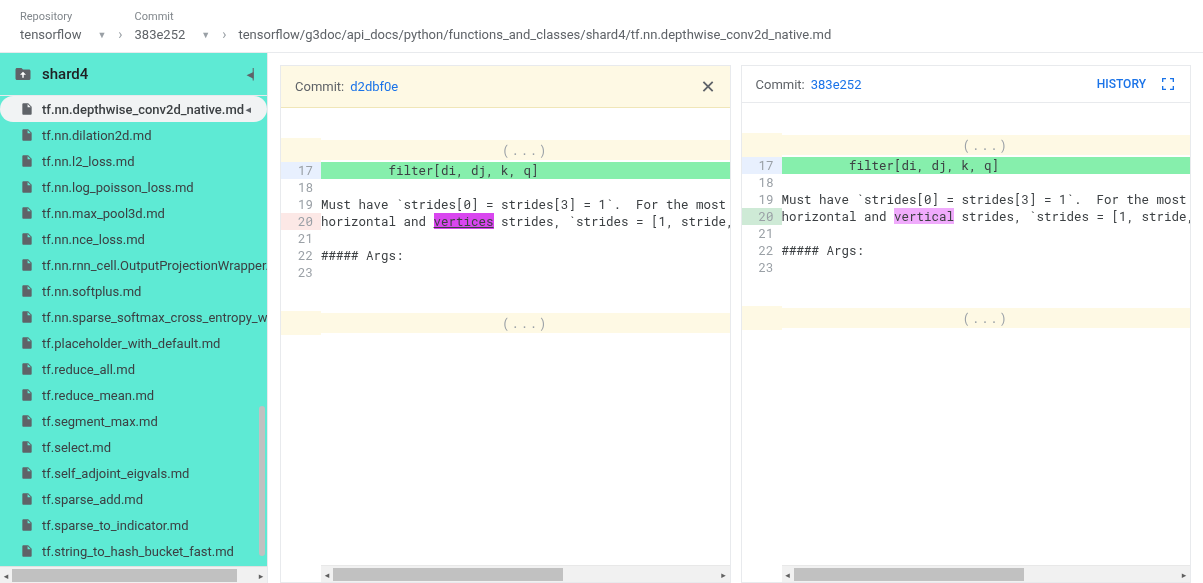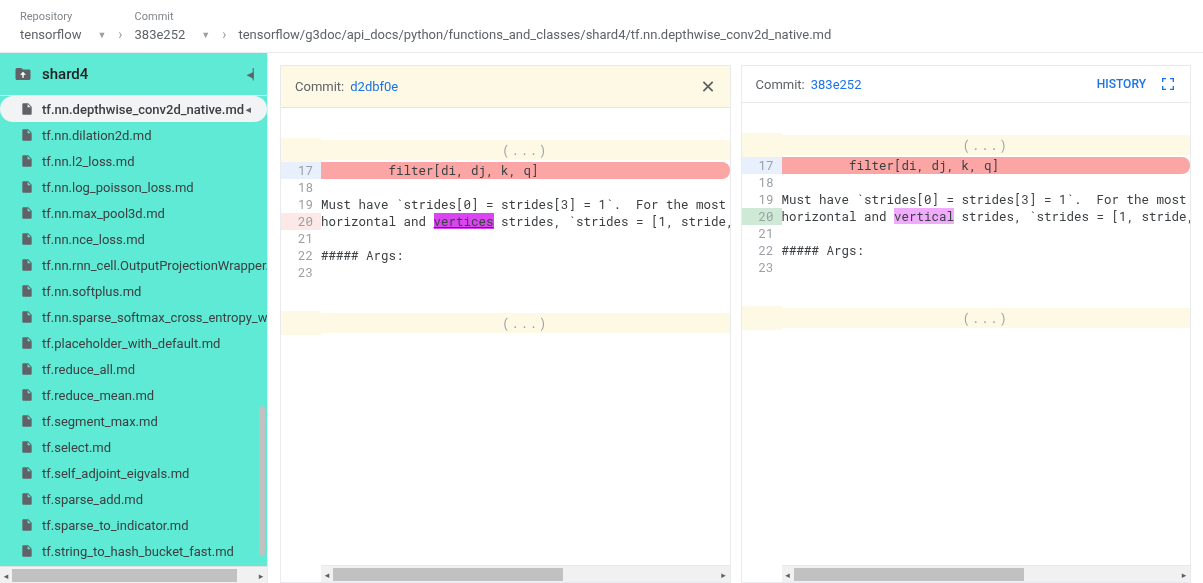--- a/index.html
+++ b/index.html
@@ -44,21 +44,21 @@
 .expand-icon { width: 16px; height: 16px; }
 
 .code-area { flex: 1; position: relative; overflow: hidden; }
 .code-content { position: absolute; inset: 0 0 17px 0; overflow: hidden; }
 .collapsed-row { display: flex; background: #fef9e4; }
 .collapsed-row .gut { width: 40px; }
 .collapsed-row .mark { flex: 1; text-align: center; font-family: 'Roboto Mono', monospace; font-size: 12px; color: #9aa0a6; letter-spacing: 2px; padding: 2px 0; border-top: 2px solid #fff; border-bottom: 2px solid #fff; }
 .code-line { display: flex; font-family: 'Roboto Mono', Menlo, monospace; font-size: 12.5px; line-height: 17px; white-space: pre; }
 .gutter { width: 40px; text-align: right; padding-right: 8px; color: #9aa0a6; background: #fff; flex-shrink: 0; }
 .code-text { flex: 1; overflow: hidden; }
-.hl-context { background: #fca5a5; border-radius: 8px; }
+.hl-context { background: #86efac; }
 .hl-context .gutter { background: #e8f0fe; }
 .hl-del { }
 .hl-del .gutter { background: #fce8e6; }
 .hl-del .diff-word { background: #d946ef; text-decoration: underline; }
 .hl-add { }
 .hl-add .gutter { background: #ceead6; }
 .hl-add .diff-word { background: #f0abfc; }
 .spacer-block { height: 30px; }
 
 .pane-hscroll { position: absolute; left: 40px; right: 0; bottom: 0; height: 17px; background: #f1f1f1; border-top: 1px solid #e8e8e8; }

